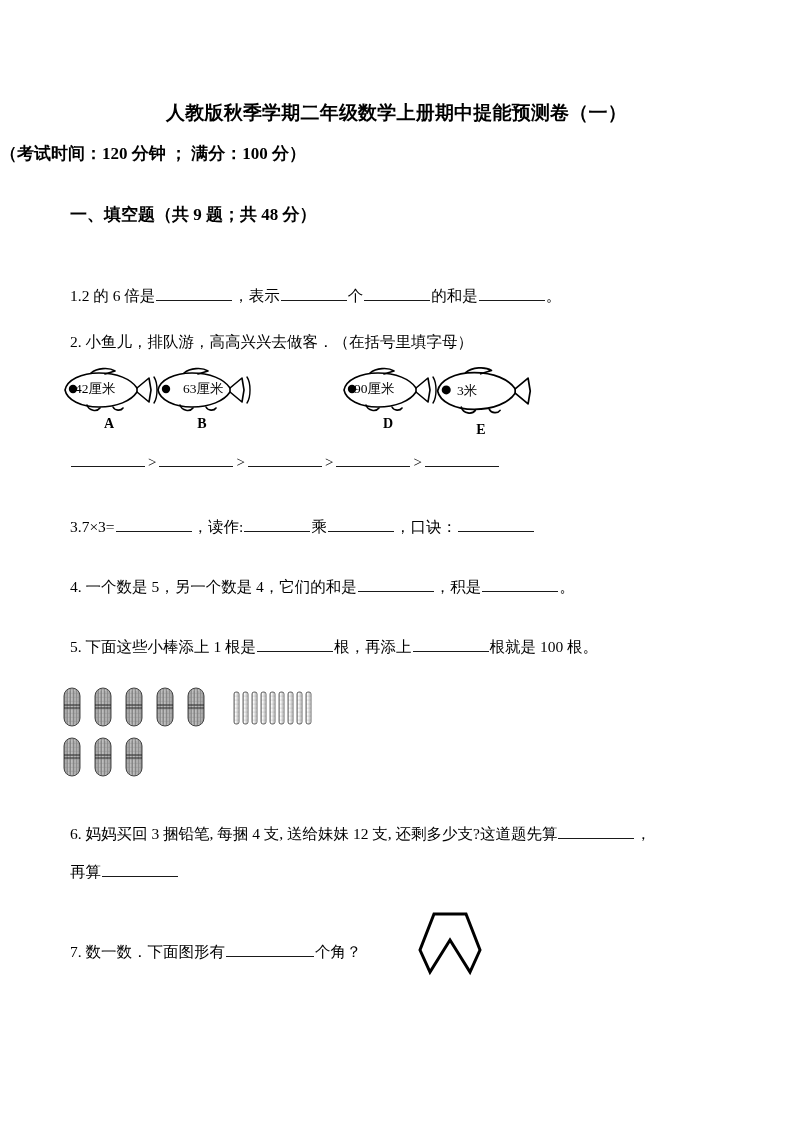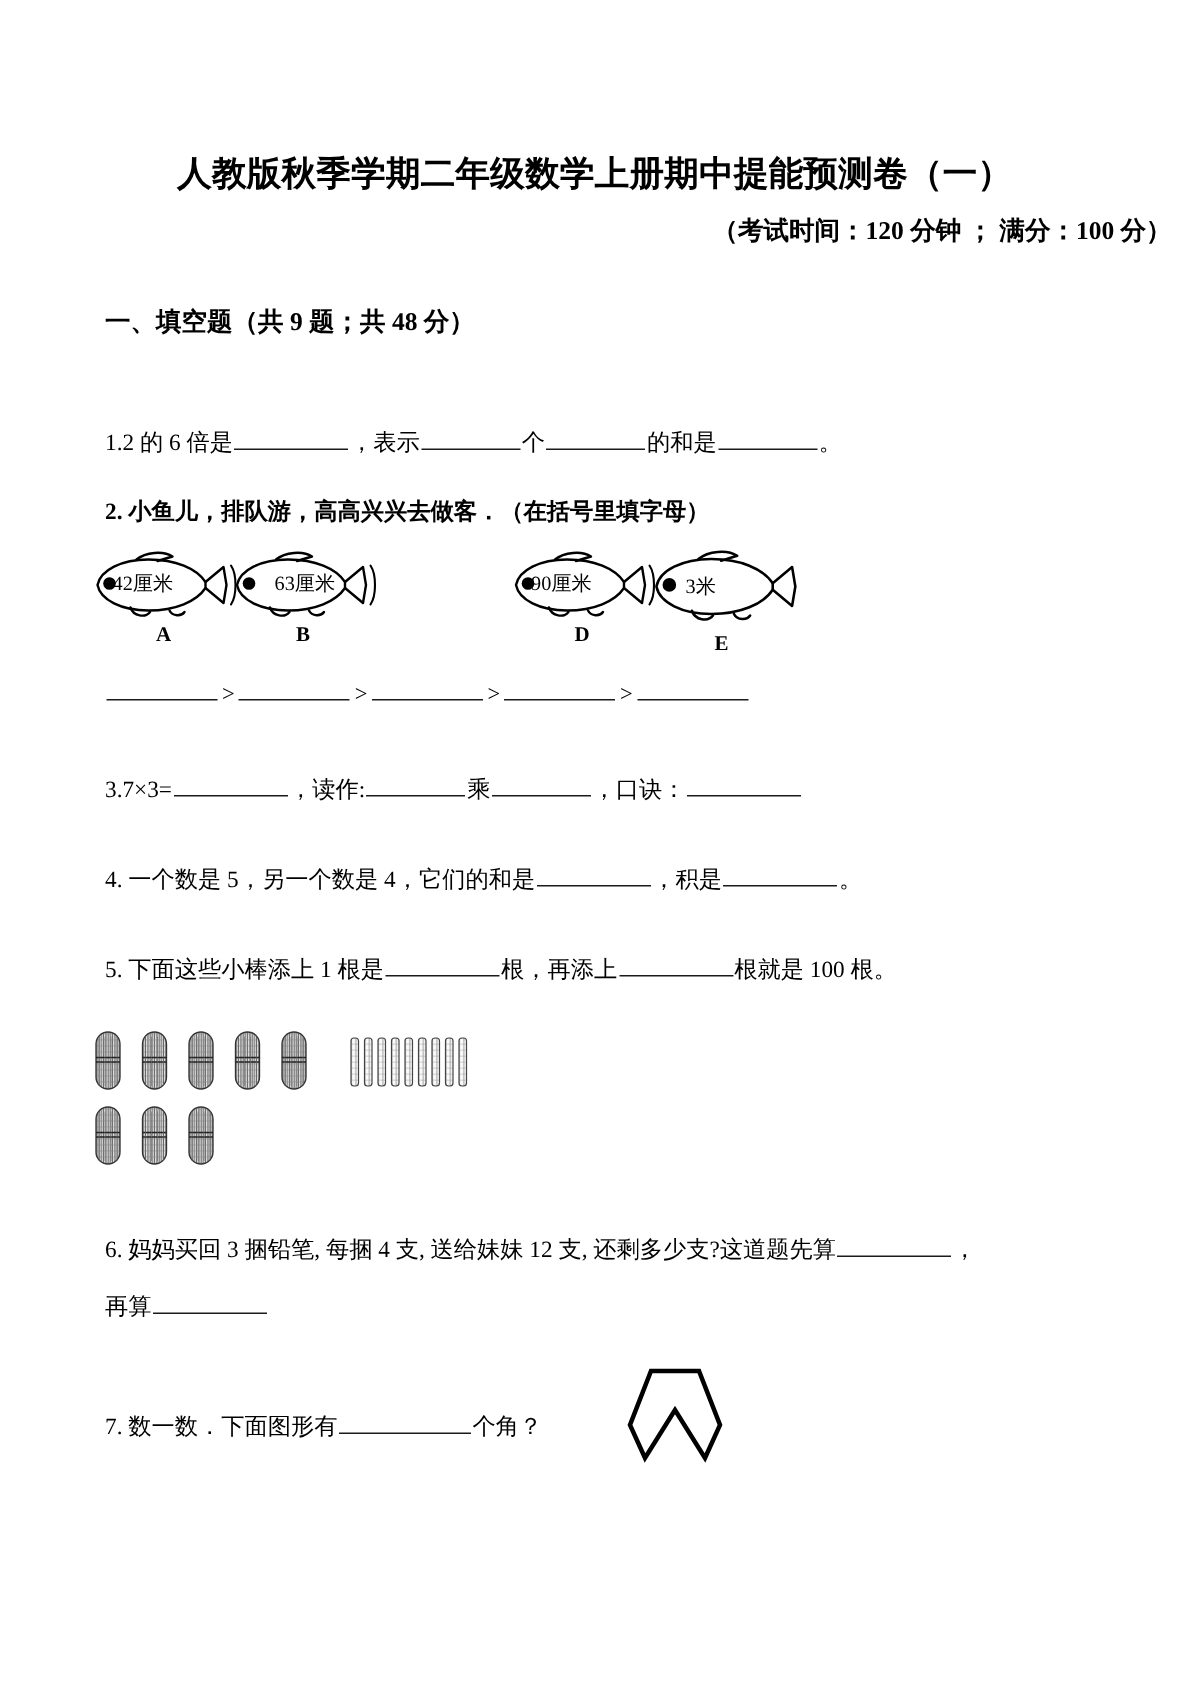--- a/index.html
+++ b/index.html
@@ -21,29 +21,29 @@
     width: 793px;
     height: 1122px;
   }
 
   
   .doc-title {
     position: absolute;
     left: 0; right: 0;
     top: 100px;
     text-align: center;
-    font-size: 23px;
+    font-size: 19px;
     font-weight: bold;
     letter-spacing: 0.2px;
   }
   .doc-subtitle {
     position: absolute;
-    left: 0; right: 12px;
+    left: 0; right: 0;
     top: 142px;
-    text-align: right;
+    text-align: left;
     font-size: 17px;
     font-weight: bold;
   }
 
   
   .section-heading {
     position: absolute;
     left: 70px;
     top: 203px;
     font-size: 17px;
@@ -146,21 +146,21 @@
 
   <div class="doc-title">人教版秋季学期二年级数学上册期中提能预测卷（一）</div>
   <div class="doc-subtitle">（考试时间：120 分钟 ； 满分：100 分）</div>
 
   <div class="section-heading">一、填空题（共 9 题；共 48 分）</div>
 
   <div class="q" style="top:282px;">
     <span>1.2 的 6 倍是</span><span class="blank b-lg"></span><span>，表示</span><span class="blank b-md"></span><span>个</span><span class="blank b-md"></span><span>的和是</span><span class="blank b-md"></span><span>。</span>
   </div>
 
-  <div class="q" style="top:328px;font-weight:bold;">
+  <div class="q" style="top:328px;">
     <span>2. 小鱼儿，排队游，高高兴兴去做客．（在括号里填字母）</span>
   </div>
 
   <div class="fish-row">
 
     <div class="fish-cell" style="left:0px;">
       <svg class="fish-svg" width="104" height="52" viewBox="0 0 104 52">
         <g fill="none" stroke="#000" stroke-width="1.6" stroke-linejoin="round" stroke-linecap="round">
           <path d="M8 26 C10 16, 24 9, 42 9 C60 9, 74 15, 80 24 L80 28 C74 37, 60 43, 42 43 C24 43, 10 36, 8 26 Z"></path>
           <path d="M80 24 L92 14 L94 26 L92 38 L80 28"></path>

